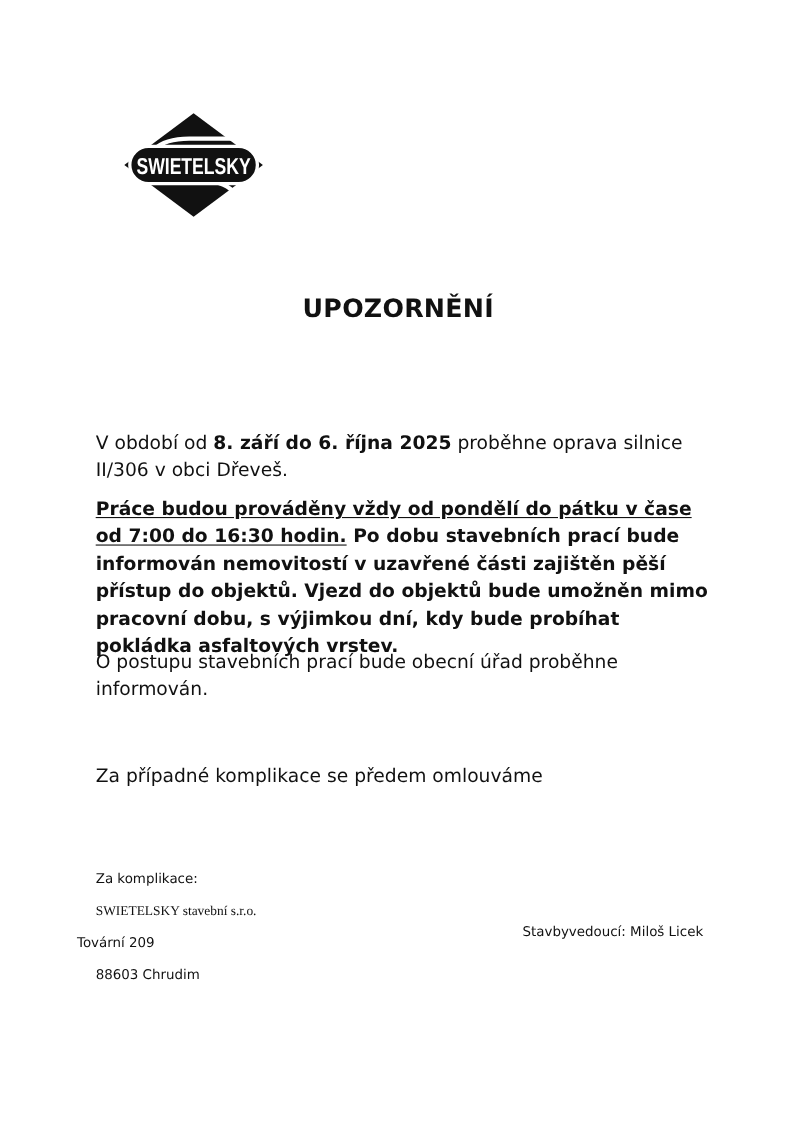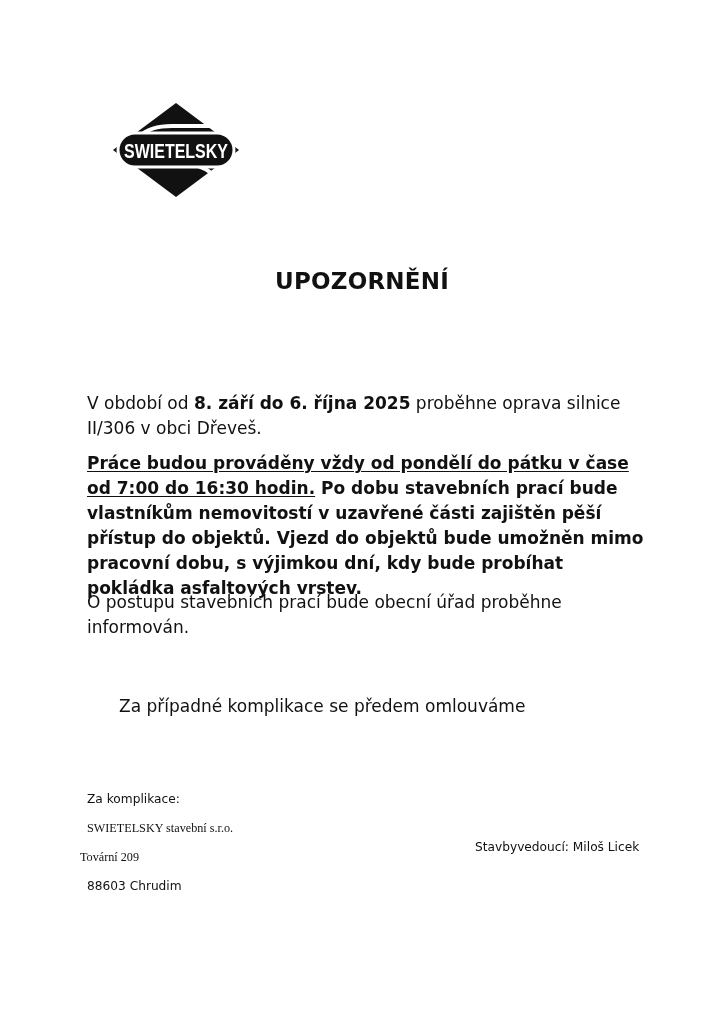--- a/index.html
+++ b/index.html
@@ -5,26 +5,26 @@
   html, body { margin: 0; padding: 0; background: #ffffff; }
   body { width: 724px; height: 1024px; position: relative; overflow: hidden;
          font-family: "DejaVu Sans", "Liberation Sans", sans-serif; color: #111; }
   .logo { position: absolute; left: 110px; top: 100px; width: 132px; height: 100px; }
   .title { position: absolute; left: 0; width: 724px; top: 268px; text-align: center;
            font-weight: bold; font-size: 23px; letter-spacing: 0.2px; color: #111; }
   .para { position: absolute; left: 87px; width: 560px; font-size: 17px; line-height: 25px; }
   .p1 { top: 391px; }
   .p2 { top: 451px; font-weight: bold; }
   .p3 { top: 590px; }
-  .p4 { top: 694px; margin-left: 32px; }
+  .p4 { top: 694px; }
   .u { text-decoration: underline; text-underline-offset: 2px; margin-top: 42px; }
   .small { position: absolute; font-size: 12.2px; line-height: 16px; }
   .f1 { left: 87px; top: 791px; }
   .f2 { left: 87px; top: 820px; font-family: Liberation Serif, serif; }
-  .f3 { left: 80px; top: 849px; font-family: Liberation Serif, serif; }
+  .f3 { left: 70px; top: 849px; }
   .f4 { left: 87px; top: 878px; }
   .f5 { left: 475px; top: 791px; margin-top: 48px; }
   b { font-weight: bold; }
 </style>
 </head>
 <body>
 
 <div class="logo">
   <svg width="132" height="100" viewBox="0 0 132 100">
 
@@ -38,21 +38,21 @@
   </svg>
 </div>
 
 <div class="title">UPOZORNĚNÍ</div>
 
 <div class="para p1">
   <span>V období od </span><b>8. září do 6. října 2025</b><span> proběhne oprava silnice II/306 v obci Dřeveš.</span>
 </div>
 
 <div class="para p2">
-  <span class="u">Práce budou prováděny vždy od pondělí do pátku v čase od 7:00 do 16:30 hodin.</span><span> Po dobu stavebních prací bude vlastníkům nemovitostí v uzavřené části zajištěn pěší přístup do objektů. Vjezd do objektů bude umožněn mimo pracovní dobu, s výjimkou dní, kdy bude probíhat pokládka asfaltových vrstev.</span>
+  <span class="u">Práce budou prováděny vždy od pondělí do pátku v čase od 7:00 do 16:30 hodin.</span><span> Po dobu stavebních prací bude informován nemovitostí v uzavřené části zajištěn pěší přístup do objektů. Vjezd do objektů bude umožněn mimo pracovní dobu, s výjimkou dní, kdy bude probíhat pokládka asfaltových vrstev.</span>
 </div>
 
 <div class="para p3">O postupu stavebních prací bude obecní úřad proběhne informován.</div>
 
 <div class="para p4">Za případné komplikace se předem omlouváme</div>
 
 <div class="small f1">Za komplikace:</div>
 <div class="small f2">SWIETELSKY stavební s.r.o.</div>
 <div class="small f3">Tovární 209</div>
 <div class="small f4">88603 Chrudim</div>

